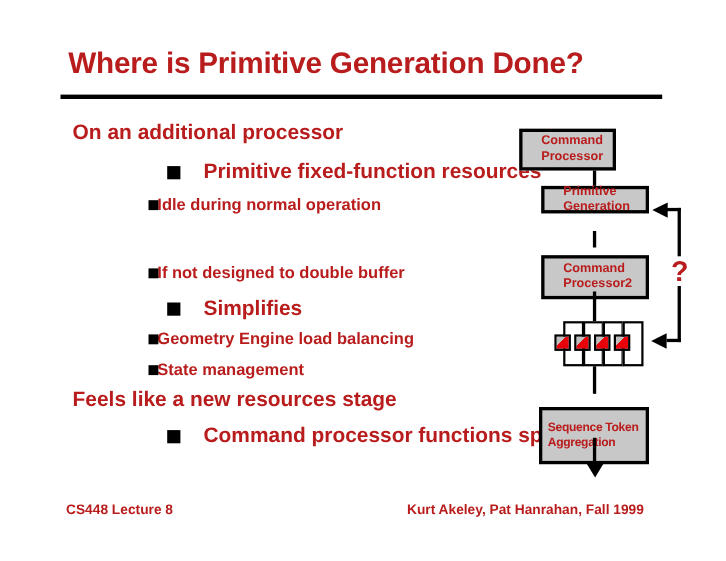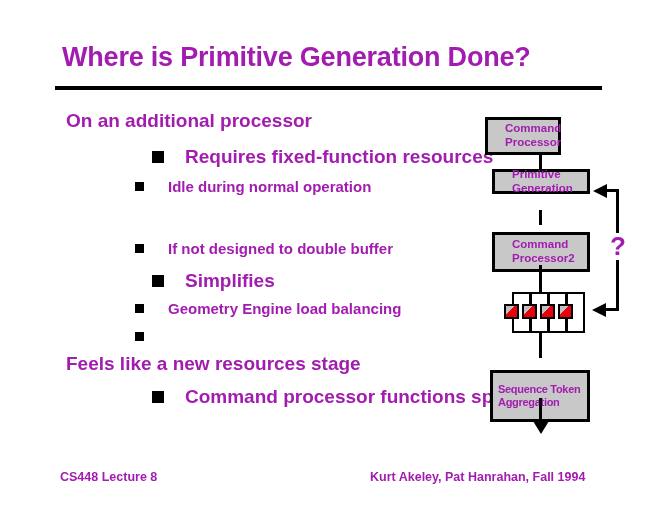--- a/index.html
+++ b/index.html
@@ -1,53 +1,53 @@
 <!DOCTYPE html>
 <html><head>
 <meta charset="utf-8">
 <style>
   html,body{margin:0;padding:0;background:#fff;}
   .slide{
     position:relative;
     width:660px;height:510px;
     background:#ffffff;
     font-family:"Liberation Sans", sans-serif;
-    color:#a21caf;
+    color:#b91c1c;
     overflow:hidden;
   }
   
   .title{
     position:absolute;left:62px;top:42px;
     font-size:27px;font-weight:700;white-space:nowrap;
     letter-spacing:-0.2px;
   }
   .title-rule{
     position:absolute;left:55px;top:86px;width:547px;height:4px;background:#000;
   }
   
   .row{position:absolute;white-space:nowrap;}
   .l0{left:66px;font-size:19px;font-weight:700;}
   .l1{left:152px;font-size:19px;font-weight:700;padding-left:33px;}
-  .l2{left:135px;font-size:15px;font-weight:700;padding-left:33px;}
+  .l2{left:135px;font-size:15px;font-weight:700;padding-left:8px;}
   .sq{position:absolute;left:0;background:#000;display:inline-block;}
   .l1 .sq{top:5px;width:12px;height:12px;}
   .l2 .sq{top:4px;width:9px;height:9px;}
   
-  .footer{position:absolute;top:456px;font-size:12.5px;font-weight:700;white-space:nowrap;margin-top:14px;}
+  .footer{position:absolute;top:456px;font-size:12.5px;font-weight:700;white-space:nowrap;}
   .footer-left{left:60px;}
   .footer-right{left:370px;}
   
   .dbox{
     position:absolute;box-sizing:border-box;
     background:#c8c8c8;border:3px solid #000;
     display:flex;flex-direction:column;justify-content:center;
     font-size:11.5px;font-weight:700;line-height:1.18;
     padding-left:17px;
   }
-  #box-cp {left:485px;top:117px;width:76px;height:38px;}
+  #box-cp {left:472px;top:117px;width:88px;height:38px;}
   #box-pg {left:492px;top:169px;width:98px;height:25px;}
   #box-cp2{left:492px;top:232px;width:98px;height:40px;}
   #box-sta{left:490px;top:370px;width:100px;height:52px;padding-left:5px;font-size:11px;letter-spacing:-0.3px;}
   
   .vline,.hline{position:absolute;background:#000;}
   .vline{width:3px;}
   .hline{height:3px;}
   #v-cp-pg  {left:539px;top:155px;height:14px;}
   #v-pg-cp2 {left:539px;top:210px;height:15px;}
   #v-cp2-ge {left:539px;top:265px;height:27px;}
@@ -96,40 +96,41 @@
 <div class="slide">
 
   <div class="title">Where is Primitive Generation Done?</div>
   <div class="title-rule"></div>
 
   <div class="row l0" style="top:110px">
     <span>On an additional processor</span>
   </div>
   <div class="row l1" style="top:146px">
     <span class="sq"></span>
-    <span>Requires fixed-function resources</span>
+    <span>Primitive fixed-function resources</span>
   </div>
   <div class="row l2" style="top:178px">
     <span class="sq"></span>
     <span>Idle during normal operation</span>
   </div>
   <div class="row l1" style="top:270px">
     <span class="sq"></span>
     <span>Simplifies</span>
   </div>
   <div class="row l2" style="top:240px">
     <span class="sq"></span>
     <span>If not designed to double buffer</span>
   </div>
   <div class="row l2" style="top:300px">
     <span class="sq"></span>
     <span>Geometry Engine load balancing</span>
   </div>
   <div class="row l2" style="top:328px">
     <span class="sq"></span>
+    <span>State management</span>
   </div>
   <div class="row l0" style="top:353px">
     <span>Feels like a new resources stage</span>
   </div>
   <div class="row l1" style="top:386px">
     <span class="sq"></span>
     <span>Command processor functions split</span>
   </div>
 
   <div class="dbox" id="box-cp">Command Processor</div>
@@ -156,15 +157,15 @@
   <div class="arrow-down"></div>
 
   <div class="arrow-left" id="arr-pg"></div>
   <div class="hline" id="h-top"></div>
   <div class="vline" id="v-right"></div>
   <div class="hline" id="h-bot"></div>
   <div class="arrow-left" id="arr-ge"></div>
   <div class="qmark">?</div>
 
   <div class="footer footer-left">CS448 Lecture 8</div>
-  <div class="footer footer-right">Kurt Akeley, Pat Hanrahan, Fall 1994</div>
+  <div class="footer footer-right">Kurt Akeley, Pat Hanrahan, Fall 1999</div>
 
 </div>
 
 </body></html>

